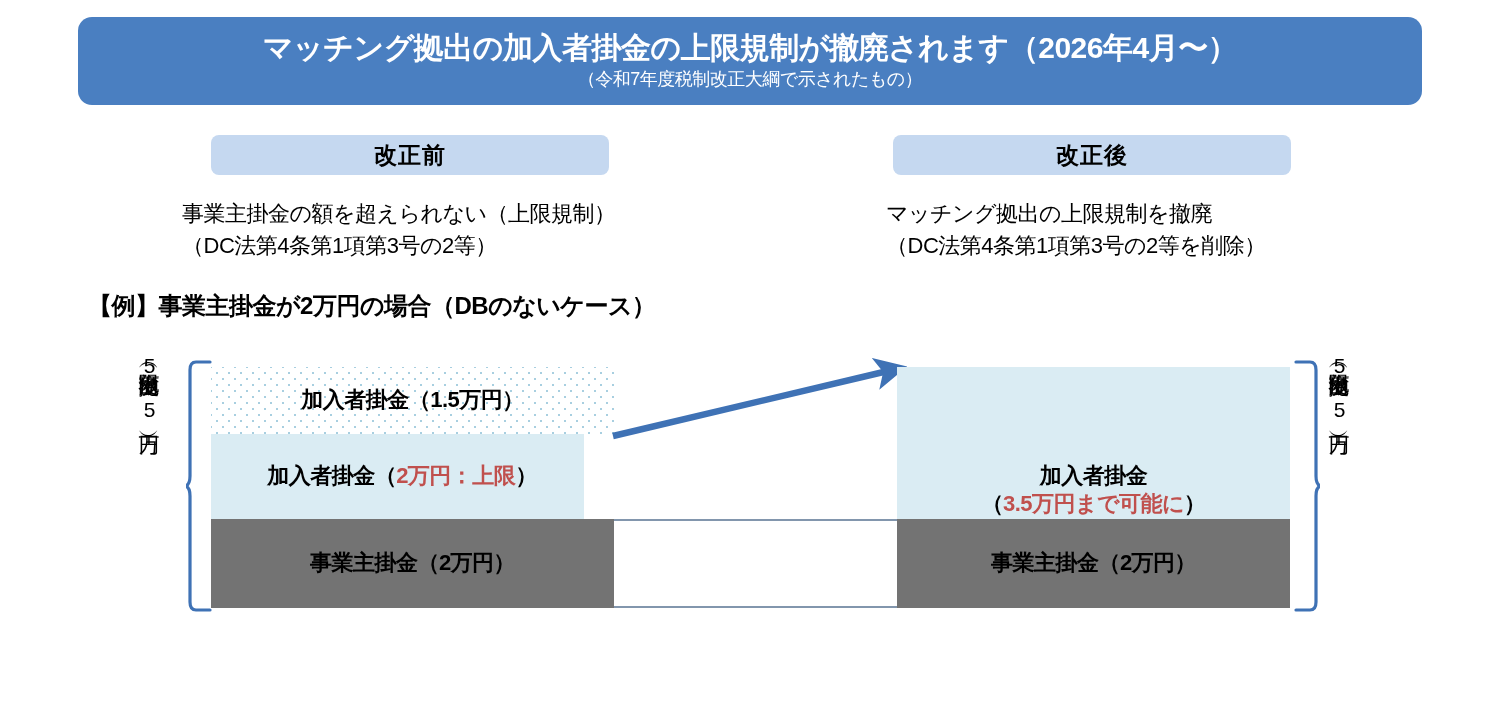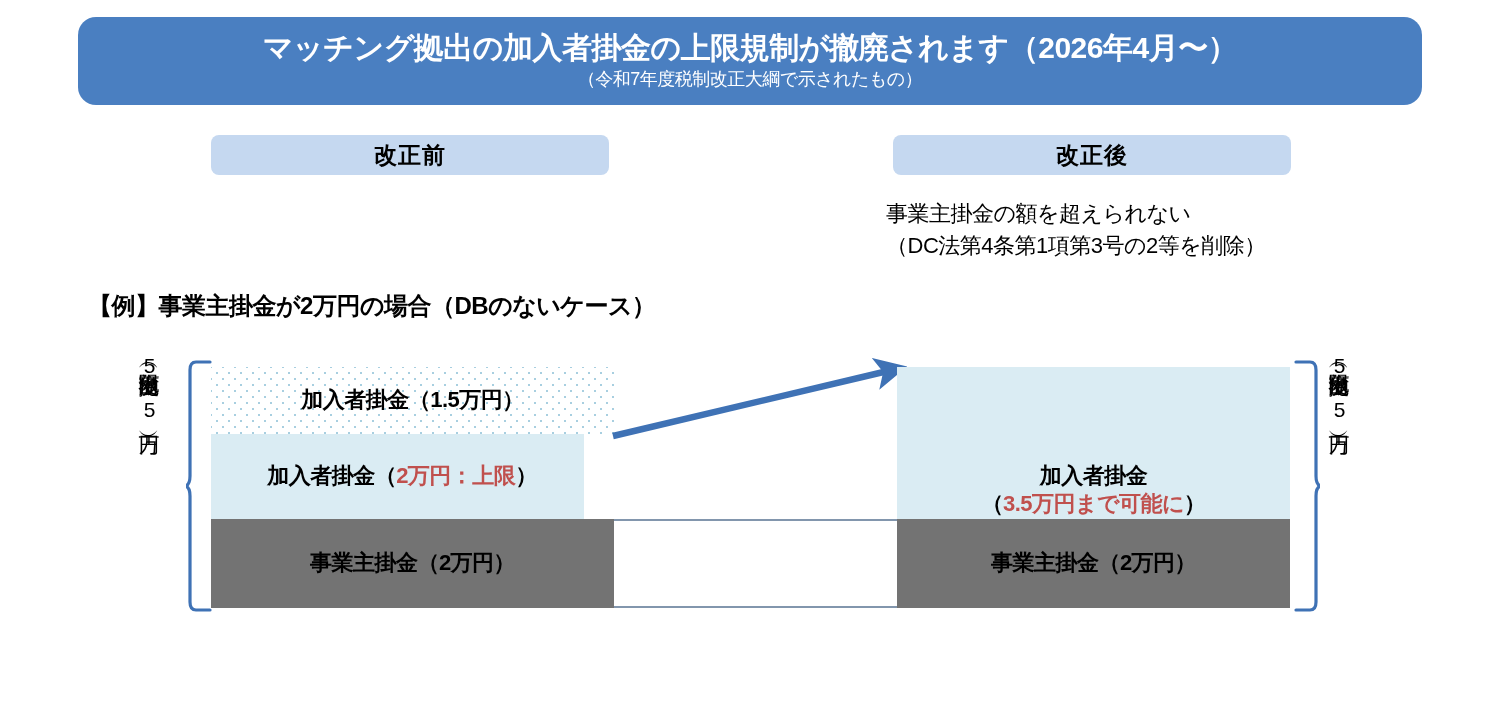--- a/index.html
+++ b/index.html
@@ -29,21 +29,20 @@
     flex-direction: column;
     align-items: center;
     justify-content: center;
     text-align: center;
   }
   #title-banner {
     left: 78px;
     top: 17px;
     width: 1344px;
     height: 88px;
-    border-radius: 18px;
   }
   #title-banner .line1 {
     font-size: 30px;
     font-weight: 700;
     letter-spacing: -0.5px;
     line-height: 1.15;
   }
   #title-banner .line2 {
     font-size: 18px;
     font-weight: 400;
@@ -193,21 +192,23 @@
 <div id="page">
 
   <div class="banner" id="title-banner">
     <div class="line1">マッチング拠出の加入者掛金の上限規制が撤廃されます（2026年4月〜）</div>
     <div class="line2">（令和7年度税制改正大綱で示されたもの）</div>
   </div>
 
   <div class="pill" id="pill-after">改正後</div>
   <div class="pill" id="pill-before">改正前</div>
 
-  <div class="desc" id="desc-after">事業主掛金の額を超えられない
+  <div class="desc" id="desc-before">事業主掛金の額を超えられない（上限規制）
+（DC法第4条第1項第3号の2等）</div>
+  <div class="desc" id="desc-after">マッチング拠出の上限規制を撤廃
 （DC法第4条第1項第3号の2等を削除）</div>
 
   <div id="example-label">【例】事業主掛金が2万円の場合（DBのないケース）</div>
 
   <div id="chart">
 
     <svg class="brace" id="brace-left" viewBox="0 0 26 252">
       <path d="M24 2 L10 2 Q4 2 4 10 L4 116 Q4 124 0 126 Q4 128 4 136 L4 242 Q4 250 10 250 L24 250" fill="none" stroke="#3f72b5" stroke-width="3.2" stroke-linecap="round" stroke-linejoin="round"></path>
     </svg>
     <div class="axis-label" id="axis-label-left">拠出限度額（5.5万円）</div>

